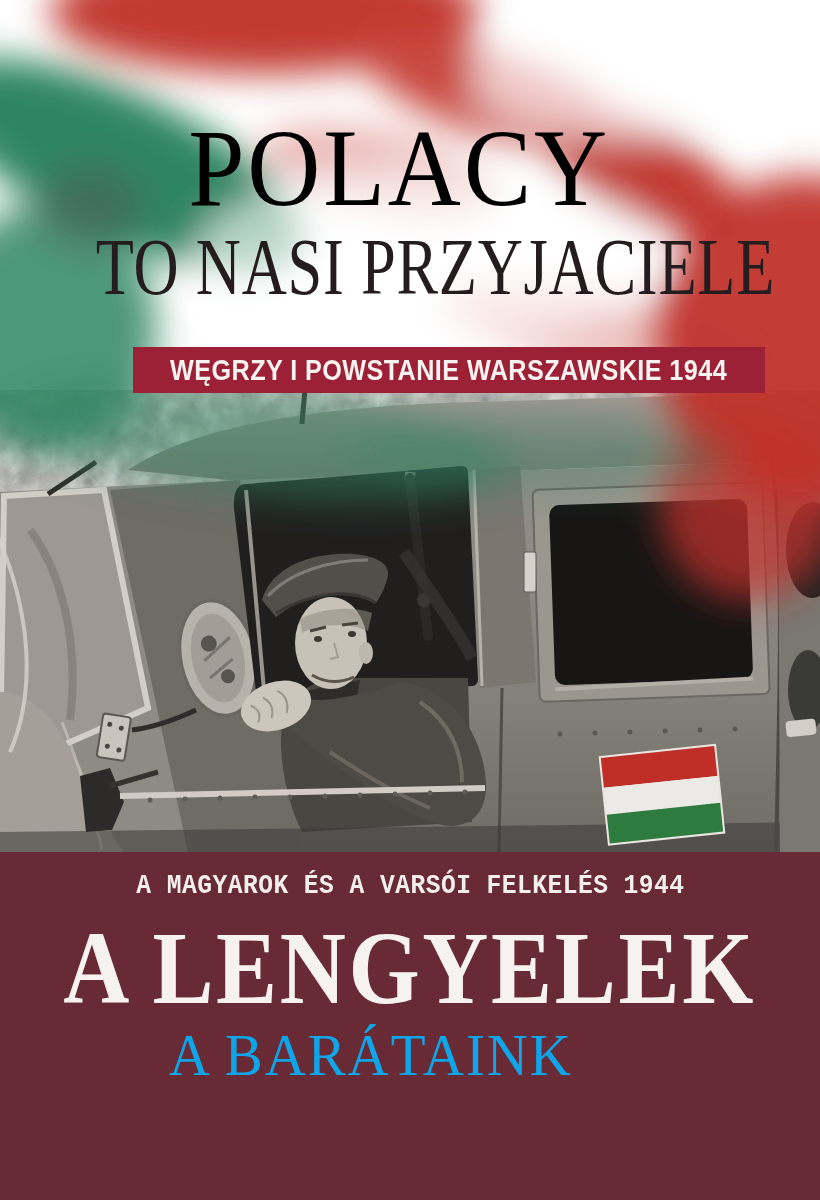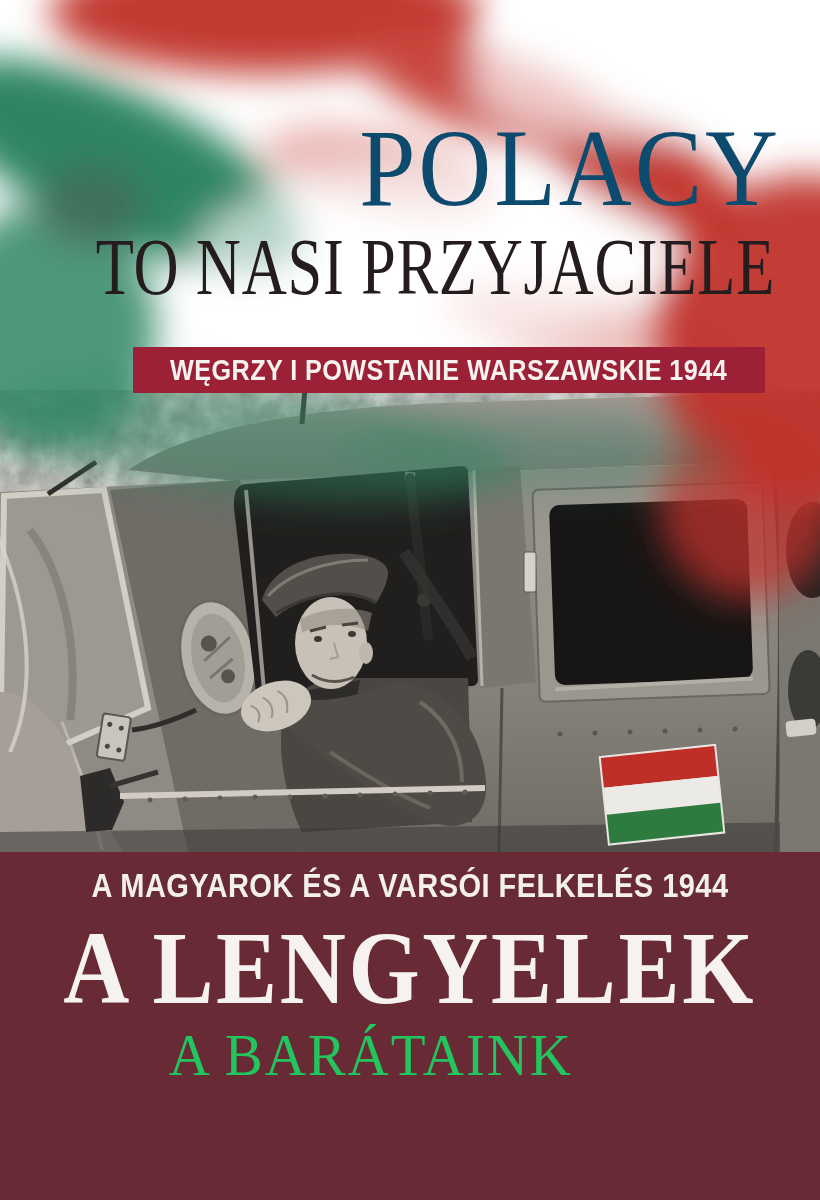--- a/index.html
+++ b/index.html
@@ -7,45 +7,45 @@
          font-family:"Liberation Serif",serif;}
   .cover *{box-sizing:border-box;}
 
   
   .flag-overlay{position:absolute;top:0;left:0;z-index:2;pointer-events:none;}
 
   
   .photo-svg{position:absolute;top:390px;left:0;z-index:1;}
 
   
-  .title-main{position:absolute;top:112px;left:0;width:799px;text-align:right;z-index:4;
-              font-size:110px;line-height:112px;font-weight:normal;color:#0c4a6e;margin:0;}
+  .title-main{position:absolute;top:112px;left:0;width:799px;text-align:center;z-index:4;
+              font-size:110px;line-height:112px;font-weight:normal;color:#000000;margin:0;}
   .title-main span{display:inline-block;transform:scaleX(.92);letter-spacing:3px;white-space:nowrap;}
   .title-sub{position:absolute;top:226px;left:0;width:820px;text-align:center;z-index:4;
              font-size:80px;line-height:82px;font-weight:normal;color:#241c1e;margin:0;}
   .title-sub span{display:inline-block;transform:scaleX(.78);letter-spacing:1px;white-space:nowrap;}
 
   
   .banner{position:absolute;left:133px;top:347px;width:632px;height:46px;background:#9c2136;
           z-index:4;display:flex;align-items:center;justify-content:center;}
   .banner span{font-family:"Liberation Sans",sans-serif;font-weight:bold;font-size:30px;
                color:#f6f2ef;display:inline-block;transform:scaleX(.84);letter-spacing:.5px;
                white-space:nowrap;}
 
   
   .bottom{position:absolute;top:852px;left:0;width:820px;height:348px;background:#682a35;z-index:3;}
   .kicker{margin:14px 0 0 0;width:820px;text-align:center;
-          font-family:Liberation Sans, sans-serif;font-weight:bold;font-size:33px;line-height:40px;
+          font-family:Liberation Mono, monospace;font-weight:bold;font-size:28px;line-height:40px;
           color:#f3efec;}
   .kicker span{display:inline-block;transform:scaleX(.88);white-space:nowrap;letter-spacing:.5px;}
   .hu-title{margin:10px 0 0 0;width:820px;text-align:center;font-weight:bold;
             font-size:104px;line-height:104px;color:#f6f2ef;}
   .hu-title span{display:inline-block;transform:scaleX(.88);letter-spacing:3px;white-space:nowrap;}
   .hu-sub{margin:4px 6px 0 0;width:742px;text-align:center;font-weight:normal;
-          font-size:60px;line-height:62px;color:#22c55e;}
+          font-size:60px;line-height:62px;color:#0ea5e9;}
   .hu-sub span{display:inline-block;transform:scaleX(.95);letter-spacing:2px;white-space:nowrap;}
 </style>
 </head>
 <body>
 
 <div class="cover">
 
   <svg class="flag-overlay" width="820" height="660" viewBox="0 0 820 660">
     <defs>
       <filter id="fb" x="-40%" y="-40%" width="180%" height="180%">

